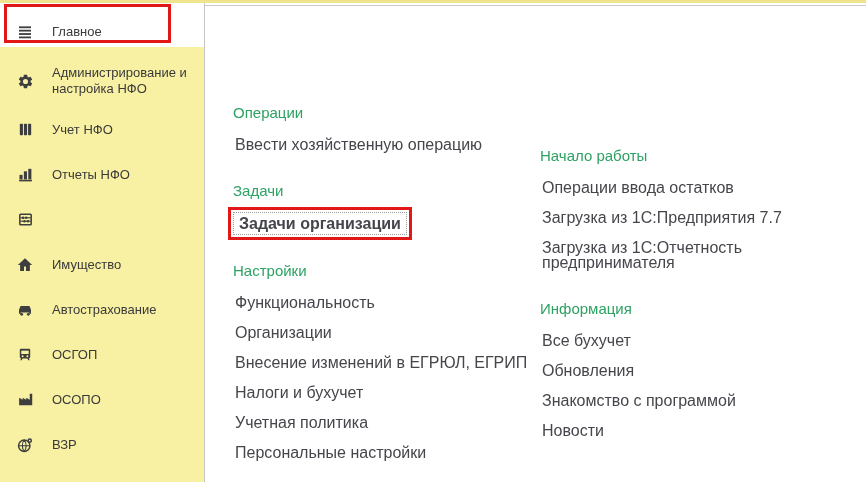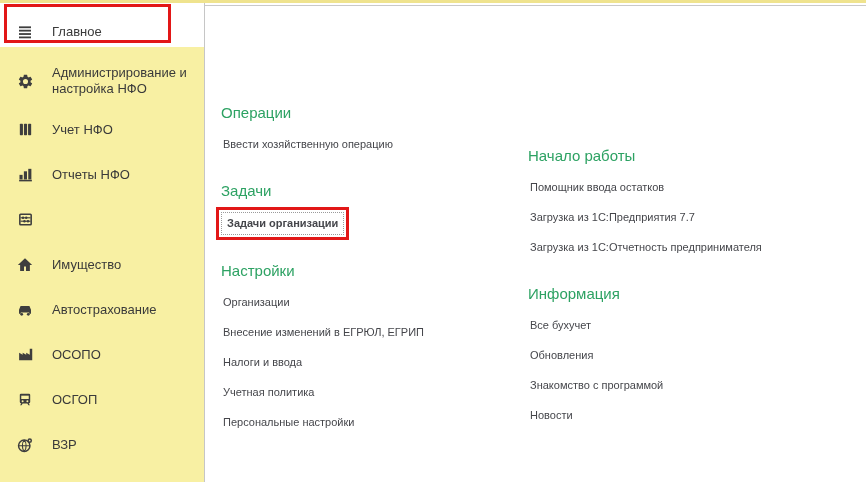--- a/index.html
+++ b/index.html
@@ -20,26 +20,26 @@
   .sidebar{position:absolute; left:0; top:0; bottom:0; width:204px; background:var(--yellow); overflow:hidden;}
   .side-item{position:relative; display:flex; align-items:center; min-height:45px; padding:18px 6px 2px 16px; cursor:pointer; color:var(--sidetext); font-size:13px; line-height:16px;}
   .side-item.first{min-height:47px; background:#ffffff;}
   .side-icon{flex:0 0 18px; width:18px; height:18px; margin-right:18px; display:inline-flex; align-items:center; justify-content:center;}
   .side-icon svg{display:block;}
   .side-label{flex:1;}
   .red-box{position:absolute; left:4px; top:4px; right:33px; bottom:4px; border:3px solid var(--red); pointer-events:none;}
 
   
   .columns{position:absolute; left:204px; top:0; right:0; bottom:0; padding:104px 0 0 17px; display:flex; background:transparent;}
-  .col-left{width:307px;}
+  .col-left{width:307px;margin-left:12px;}
   .col-right{flex:1;margin-top:43px;}
   .section{margin-bottom:27px;}
   .section-title{color:var(--green); font-size:15px; font-weight:400; line-height:17px; margin-bottom:13px;}
   .link-row{margin-bottom:9px;}
-  .link{display:inline-block; color:var(--link); font-size:11px; line-height:15px; padding:3px 2px; cursor:pointer;}
+  .link{display:inline-block; color:var(--link); font-size:16px; line-height:15px; padding:3px 2px; cursor:pointer;}
   .link.focused{border:1px dotted #9b9b9b; padding:3px 5px;}
   .link.annotated{outline:3px solid var(--red); outline-offset:2px;font-weight:bold;}
 </style>
 </head>
 <body>
 
 <div class="app">
   <div class="topstrip"></div>
   <div class="hrule"></div>
 
@@ -122,39 +122,39 @@
             <svg width="18" height="18" viewBox="0 0 24 24">
               <path fill="#3e3e3e" d="M4 11.5l2.1-5h11.8l2.1 5v5.5h-2.4v-1.8H6.4v1.8H4v-5.5z"></path>
               <circle cx="7.6" cy="17.8" r="1.9" fill="#3e3e3e"></circle>
               <circle cx="16.4" cy="17.8" r="1.9" fill="#3e3e3e"></circle>
             </svg>
           </span>
           <span class="side-label">Автострахование</span>
         </div>
         <div class="side-item">
           <span class="side-icon">
-            <svg width="17" height="17" viewBox="0 0 24 24">
-              <path fill="#3e3e3e" d="M3 20V9.5l5 3v-3l5 3v-3l5 3V4h3.5v16H3z"></path>
-            </svg>
-          </span>
-          <span class="side-label">ОСОПО</span>
-        </div>
-        <div class="side-item">
-          <span class="side-icon">
             <svg width="16" height="16" viewBox="0 0 24 24">
               <path fill="#3e3e3e" d="M6 2.5h12A1.8 1.8 0 0 1 19.8 4.3V15a2.2 2.2 0 0 1-2.2 2.2l1.8 2.8h-2.3l-1.6-2.6H8.5l-1.6 2.6H4.6l1.8-2.8A2.2 2.2 0 0 1 4.2 15V4.3A1.8 1.8 0 0 1 6 2.5z"></path>
               <rect x="6.4" y="5.5" width="11.2" height="5" fill="#f8f0a3"></rect>
               <circle cx="8.4" cy="14" r="1.5" fill="#f8f0a3"></circle>
               <circle cx="15.6" cy="14" r="1.5" fill="#f8f0a3"></circle>
             </svg>
           </span>
           <span class="side-label">ОСГОП</span>
         </div>
         <div class="side-item">
           <span class="side-icon">
+            <svg width="17" height="17" viewBox="0 0 24 24">
+              <path fill="#3e3e3e" d="M3 20V9.5l5 3v-3l5 3v-3l5 3V4h3.5v16H3z"></path>
+            </svg>
+          </span>
+          <span class="side-label">ОСОПО</span>
+        </div>
+        <div class="side-item">
+          <span class="side-icon">
             <svg width="18" height="18" viewBox="0 0 24 24">
               <circle cx="11" cy="13" r="7.6" fill="none" stroke="#3e3e3e" stroke-width="2"></circle>
               <path d="M3.4 13h15.2M11 5.4c3.3 2.9 3.3 12.3 0 15.2M11 5.4c-3.3 2.9-3.3 12.3 0 15.2" fill="none" stroke="#3e3e3e" stroke-width="1.5"></path>
               <circle cx="18.3" cy="6.2" r="3.1" fill="#3e3e3e"></circle>
               <circle cx="18.3" cy="6.2" r="1.1" fill="#f8f0a3"></circle>
             </svg>
           </span>
           <span class="side-label">ВЗР</span>
         </div>
         <div class="side-item">
@@ -175,31 +175,32 @@
         <section class="section">
           <h2 class="section-title">Операции</h2>
           <div class="link-row"><span class="link">Ввести хозяйственную операцию</span></div>
         </section>
         <section class="section">
           <h2 class="section-title">Задачи</h2>
           <div class="link-row"><span class="link focused annotated">Задачи организации</span></div>
         </section>
         <section class="section">
           <h2 class="section-title">Настройки</h2>
+          <div class="link-row"><span class="link">Функциональность</span></div>
           <div class="link-row"><span class="link">Организации</span></div>
           <div class="link-row"><span class="link">Внесение изменений в ЕГРЮЛ, ЕГРИП</span></div>
-          <div class="link-row"><span class="link">Налоги и ввода</span></div>
+          <div class="link-row"><span class="link">Налоги и бухучет</span></div>
           <div class="link-row"><span class="link">Учетная политика</span></div>
           <div class="link-row"><span class="link">Персональные настройки</span></div>
         </section>
       </div>
     <div class="col col-right" id="col-right">
         <section class="section">
           <h2 class="section-title">Начало работы</h2>
-          <div class="link-row"><span class="link">Помощник ввода остатков</span></div>
+          <div class="link-row"><span class="link">Операции ввода остатков</span></div>
           <div class="link-row"><span class="link">Загрузка из 1С:Предприятия 7.7</span></div>
           <div class="link-row"><span class="link">Загрузка из 1С:Отчетность предпринимателя</span></div>
         </section>
         <section class="section">
           <h2 class="section-title">Информация</h2>
           <div class="link-row"><span class="link">Все бухучет</span></div>
           <div class="link-row"><span class="link">Обновления</span></div>
           <div class="link-row"><span class="link">Знакомство с программой</span></div>
           <div class="link-row"><span class="link">Новости</span></div>
         </section>

